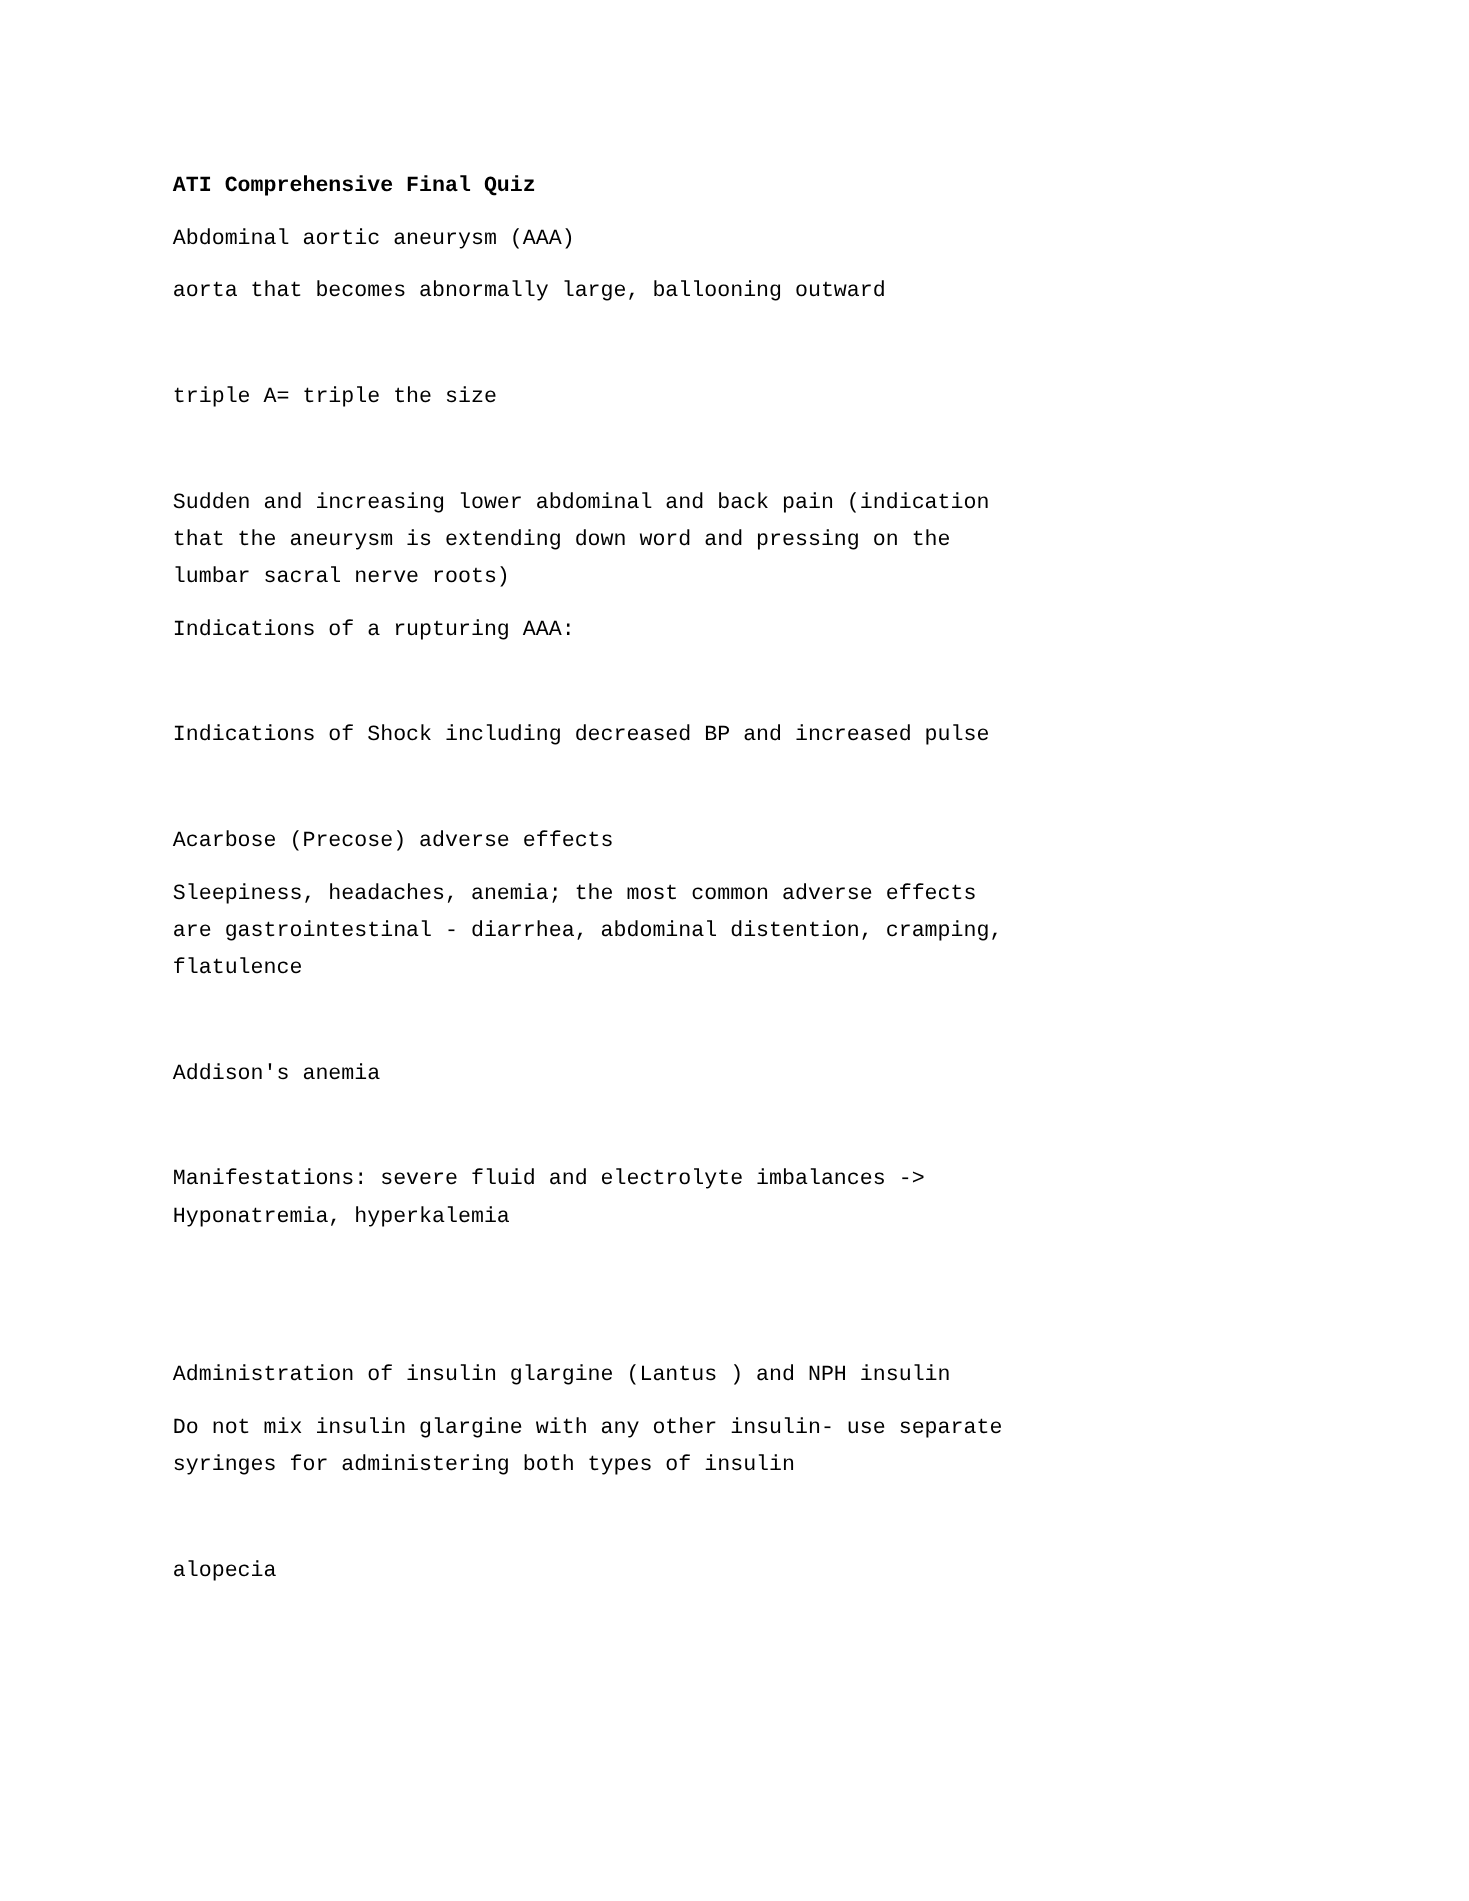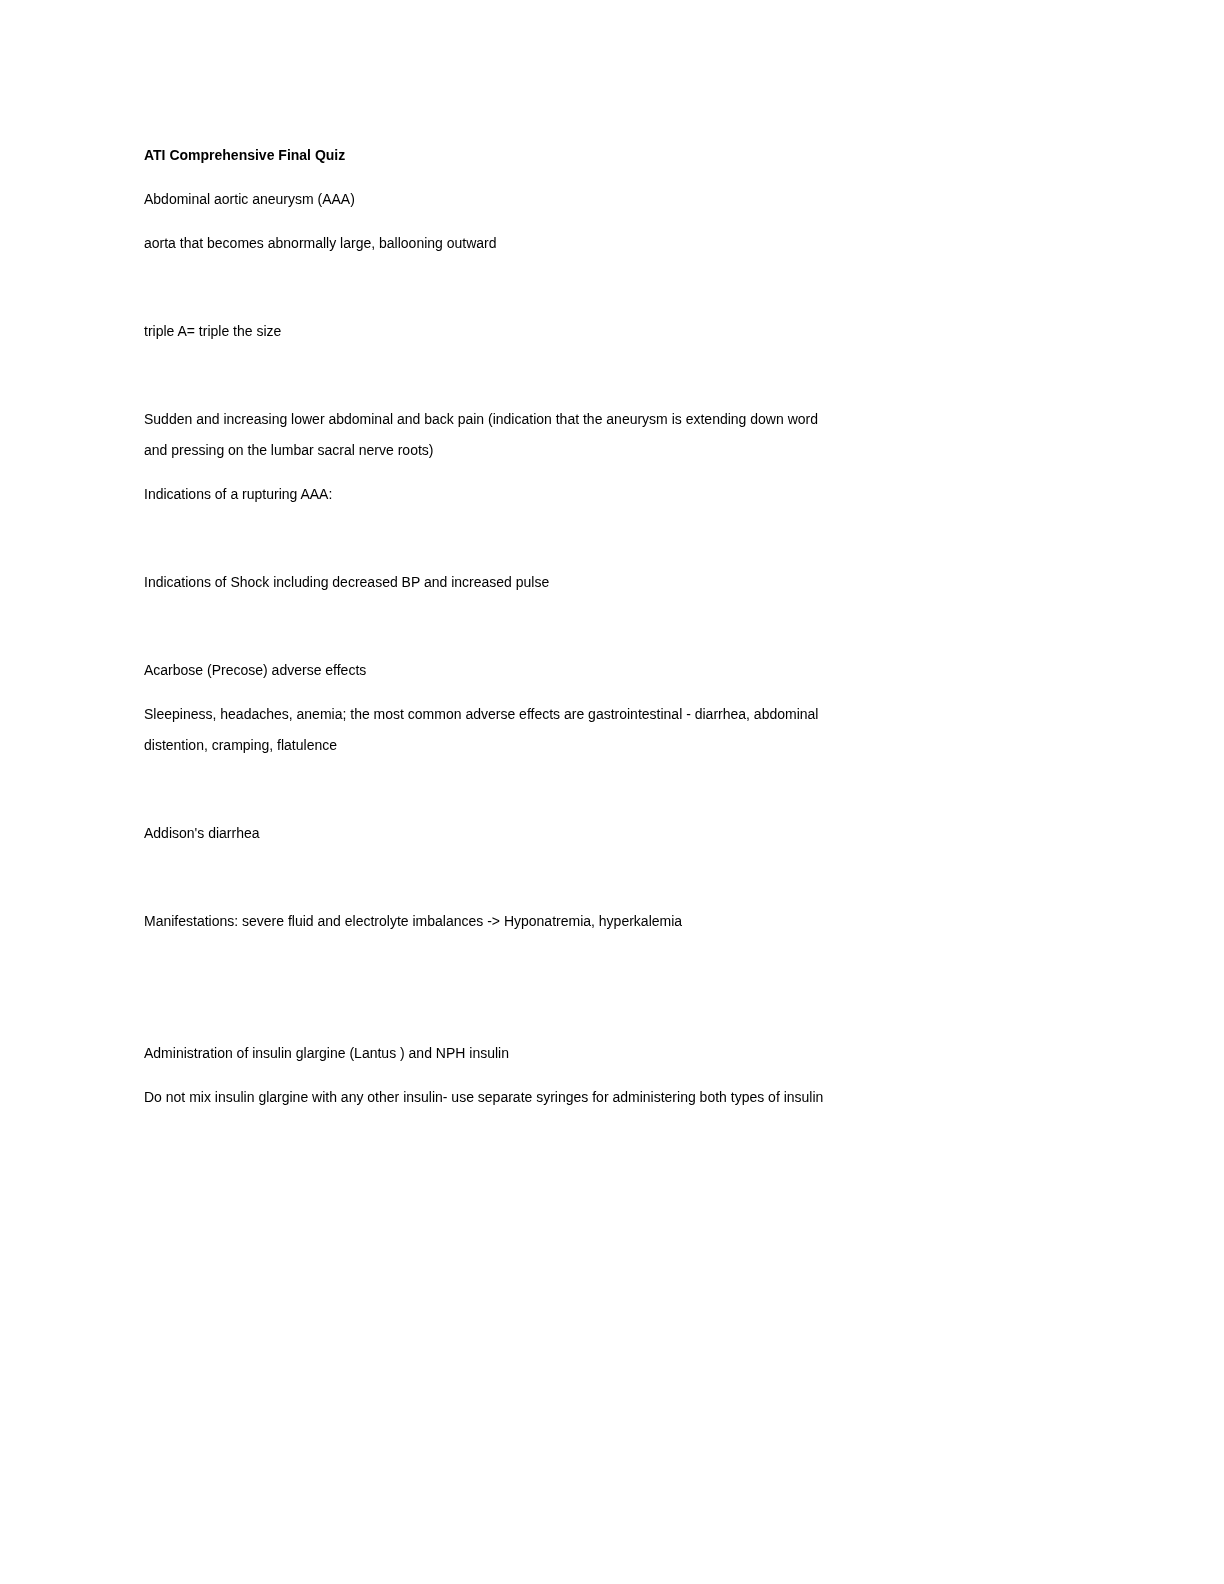--- a/index.html
+++ b/index.html
@@ -8,22 +8,22 @@
       background: #ffffff;
     }
     .page {
       position: relative;
       width: 988px;
       height: 1584px;
       box-sizing: border-box;
       padding: 140px 144px 0 144px;
       background: #ffffff;
       color: #000000;
-      font-family: Liberation Sans, sans-serif;
-      font-size: 14px;
+      font-family: Liberation Mono, monospace;
+      font-size: 18px;
       line-height: 31px;
       overflow: hidden;
     }
     .page p {
       margin: 0 0 13px 0;
       padding: 0;
     }
     .doc-title {
       font-weight: bold;
     }
@@ -54,30 +54,31 @@
 
   <p>Indications of Shock including decreased BP and increased pulse</p>
 
   <div class="spacer"></div>
 
   <p>Acarbose (Precose) adverse effects</p>
   <p>Sleepiness, headaches, anemia; the most common adverse effects are gastrointestinal - diarrhea, abdominal distention, cramping, flatulence</p>
 
   <div class="spacer"></div>
 
-  <p>Addison's diarrhea</p>
+  <p>Addison's anemia</p>
 
   <div class="spacer"></div>
 
   <p>Manifestations: severe fluid and electrolyte imbalances -&gt; Hyponatremia, hyperkalemia</p>
 
   <div class="spacer"></div>
 
 
   <div class="spacer"></div>
 
   <p>Administration of insulin glargine (Lantus ) and NPH insulin</p>
   <p>Do not mix insulin glargine with any other insulin- use separate syringes for administering both types of insulin</p>
 
   <div class="spacer"></div>
 
+  <p>alopecia</p>
 
 </div>
 
 </body></html>

